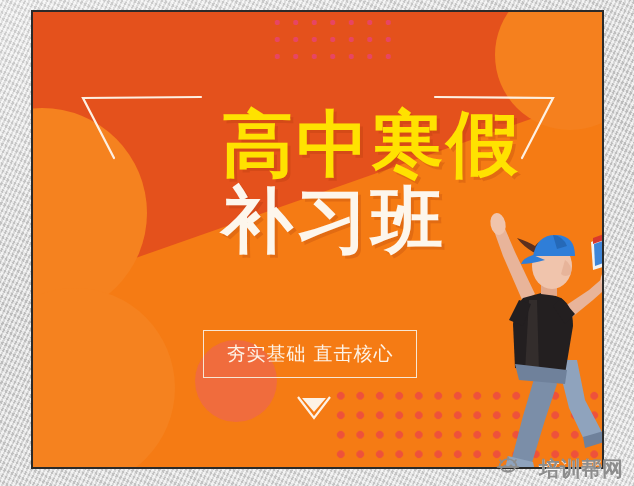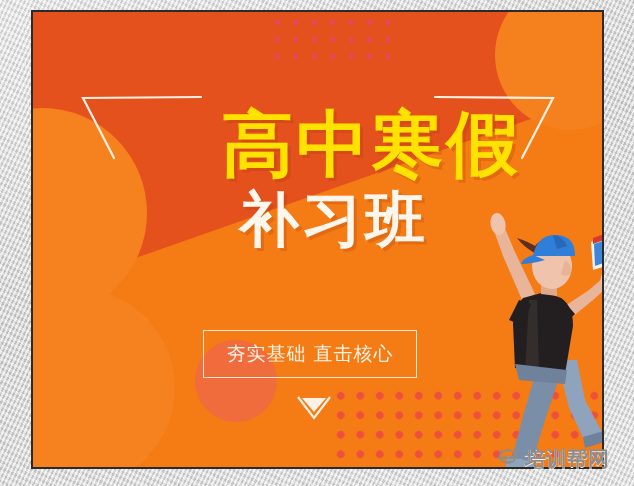--- a/index.html
+++ b/index.html
@@ -100,23 +100,23 @@
     font-family: "DejaVu Sans", "Liberation Sans", sans-serif;
     font-weight: 700;
     font-size: 72px;
     line-height: 1;
     letter-spacing: 3px;
     color: #ffe200;
     text-shadow: 3px 3px 0 rgba(160,50,10,.22);
     padding-left: 108px;
   }
   #title-sub {
-    font-family: Liberation Sans, sans-serif;
+    font-family: Liberation Mono, monospace;
     font-weight: 700;
-    font-size: 60px;
+    font-size: 72px;
     line-height: 1;
     letter-spacing: 3px;
     color: #fdf6ec;
     text-shadow: 3px 3px 0 rgba(150,45,10,.20);
     margin-top: 10px;
     padding-left: 32px;
   }
 
   
   #tagline-box {
@@ -144,22 +144,22 @@
   
   #student {
     position: absolute;
     left: 420px; top: 182px;
     width: 160px; height: 278px;
   }
 
   
   #watermark {
     position: absolute;
-    left: 496px; top: 445px;
-    display: flex; align-items: center; gap: 5px;
+    left: 496px; top: 455px;
+    display: flex; align-items: flex-start; gap: 19px;
   }
   #watermark-text {
     font-family: "DejaVu Sans", "Liberation Sans", sans-serif;
     font-size: 21px;
     font-weight: 700;
     color: #8d8d8d;
     letter-spacing: 0px;
     text-shadow: 0 1px 0 rgba(255,255,255,.85);
   }
 </style>

